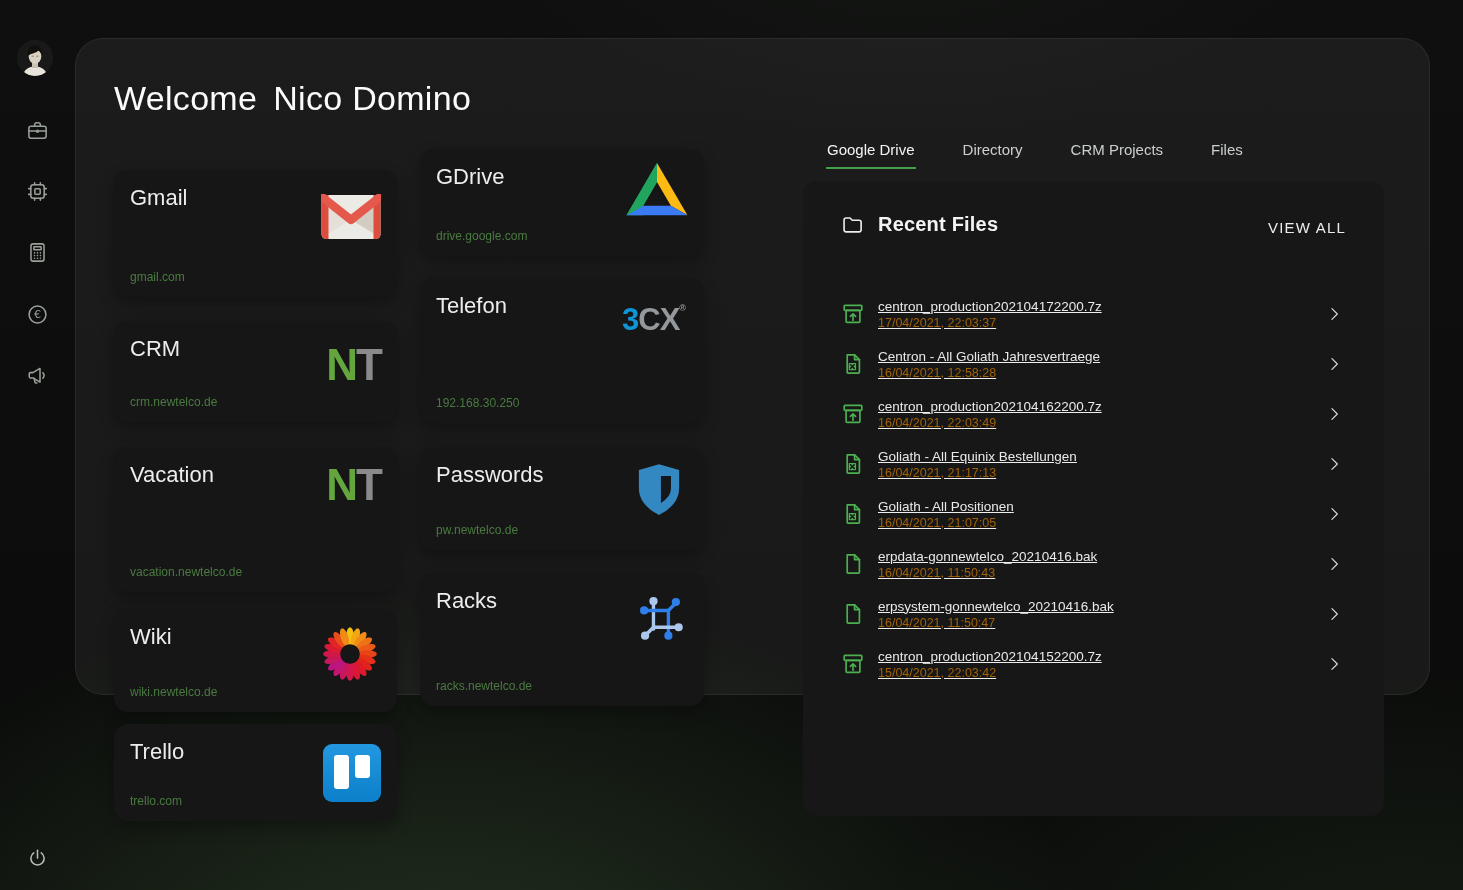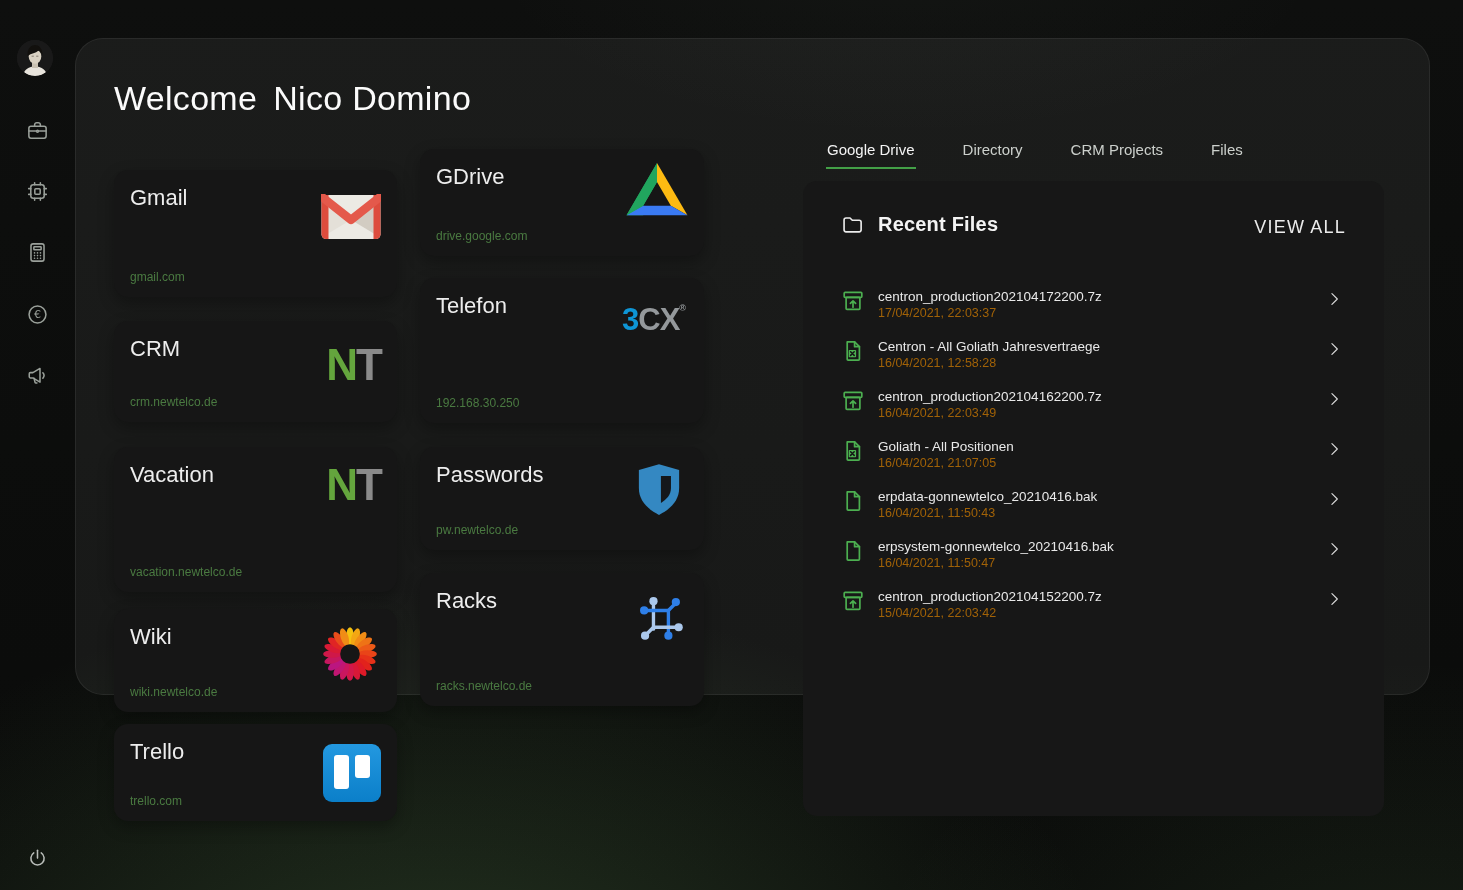--- a/index.html
+++ b/index.html
@@ -84,24 +84,24 @@
 
   
   .files { position:absolute; left:727px; top:142px; width:581px; height:635px;
            background:#171717; border-radius:14px; }
   .files-header { position:absolute; left:38px; right:38px; top:32px; height:28px;
                   display:flex; }
   .files-header svg { width:23px; height:23px; stroke:#ececec; fill:none; stroke-width:1.7;
                       stroke-linecap:round; stroke-linejoin:round; }
   .files-title { font-size:20px; font-weight:700; color:#f3f3f3; margin-left:14px; letter-spacing:0.2px; }
   .view-all { margin-left:auto; background:none; border:none; color:#ececec; font-family:inherit;
-              font-size:18px; font-weight:500; letter-spacing:1.2px; cursor:pointer; }
+              font-size:15px; font-weight:500; letter-spacing:1.2px; cursor:pointer; }
 
   .file-list { position:absolute; left:0; top:108px; width:100%; list-style:none; }
-  .file-row { height:50px; display:flex; align-items:flex-start; padding:0 40px 0 38px; cursor:pointer; }
+  .file-row { height:50px; display:flex; align-items:center; padding:0 40px 0 38px; cursor:pointer;text-decoration:underline; }
   .file-ic { width:24px; height:24px; flex:0 0 24px; }
   .file-ic svg { width:24px; height:24px; }
   .file-texts { margin-left:13px; display:flex; flex-direction:column; gap:2px; min-width:0; }
   .file-name { font-size:13.5px; font-weight:500; color:#e9e9e9; white-space:nowrap; }
   .file-time { font-size:12.5px; color:#a16207; }
   .chev { margin-left:auto; width:20px; height:20px; }
   .chev svg { width:20px; height:20px; stroke:#d9d9d9; fill:none; stroke-width:1.4;
               stroke-linecap:round; stroke-linejoin:round; }
 
   .hidden-defs { position:absolute; width:0; height:0; overflow:hidden; }
@@ -401,20 +401,32 @@
             </span>
           <span class="chev"><svg>
                 <use href="#ic-chevron"></use>
               </svg></span>
         </li>
         <li class="file-row">
           <span class="file-ic"><svg>
                 <use href="#ic-sheet"></use>
               </svg></span>
           <span class="file-texts">
+              <span class="file-name">Goliath - All Equinix Bestellungen</span>
+              <span class="file-time">16/04/2021, 21:17:13</span>
+            </span>
+          <span class="chev"><svg>
+                <use href="#ic-chevron"></use>
+              </svg></span>
+        </li>
+        <li class="file-row">
+          <span class="file-ic"><svg>
+                <use href="#ic-sheet"></use>
+              </svg></span>
+          <span class="file-texts">
               <span class="file-name">Goliath - All Positionen</span>
               <span class="file-time">16/04/2021, 21:07:05</span>
             </span>
           <span class="chev"><svg>
                 <use href="#ic-chevron"></use>
               </svg></span>
         </li>
         <li class="file-row">
           <span class="file-ic"><svg>
                 <use href="#ic-doc"></use>

